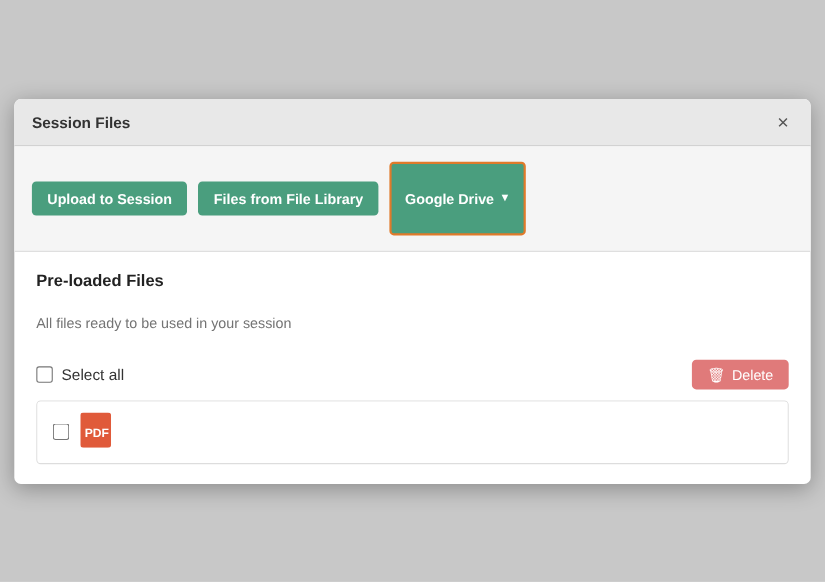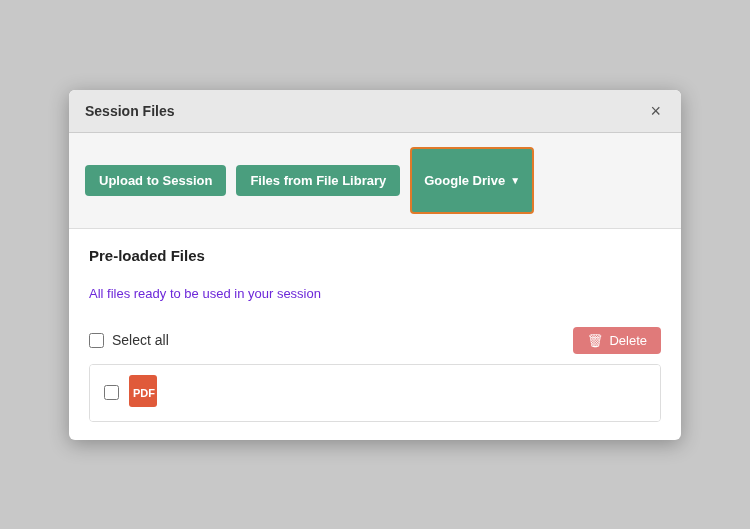--- a/index.html
+++ b/index.html
@@ -9,21 +9,21 @@
       align-items: center;
       justify-content: center;
       width: 750px;
       height: 529px;
       font-family: Arial, sans-serif;
     }
     .modal {
       background: #fff;
       border-radius: 6px;
       box-shadow: 0 4px 20px rgba(0,0,0,0.3);
-      width: 612px;
+      width: 724px;
       overflow: hidden;
     }
     .modal-header {
       background: #e8e8e8;
       padding: 10px 16px;
       display: flex;
       align-items: center;
       justify-content: space-between;
       border-bottom: 1px solid #ccc;
     }
@@ -79,21 +79,21 @@
       padding: 18px 20px;
     }
     .section-title {
       font-size: 15px;
       font-weight: bold;
       color: #222;
       margin-bottom: 22px;
     }
     .section-subtitle {
       font-size: 13px;
-      color: #6d28d9;
+      color: #737373;
       margin-bottom: 26px;
     }
     .select-all-row {
       display: flex;
       align-items: center;
       justify-content: space-between;
       margin-bottom: 10px;
     }
     .select-all-left {
       display: flex;

